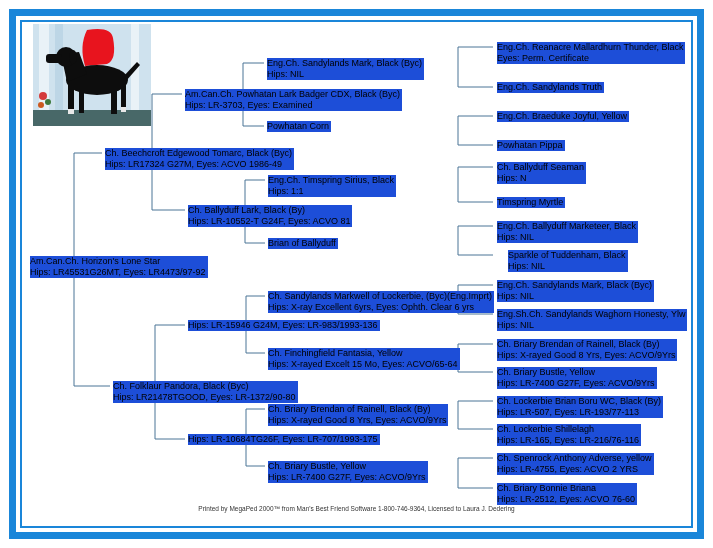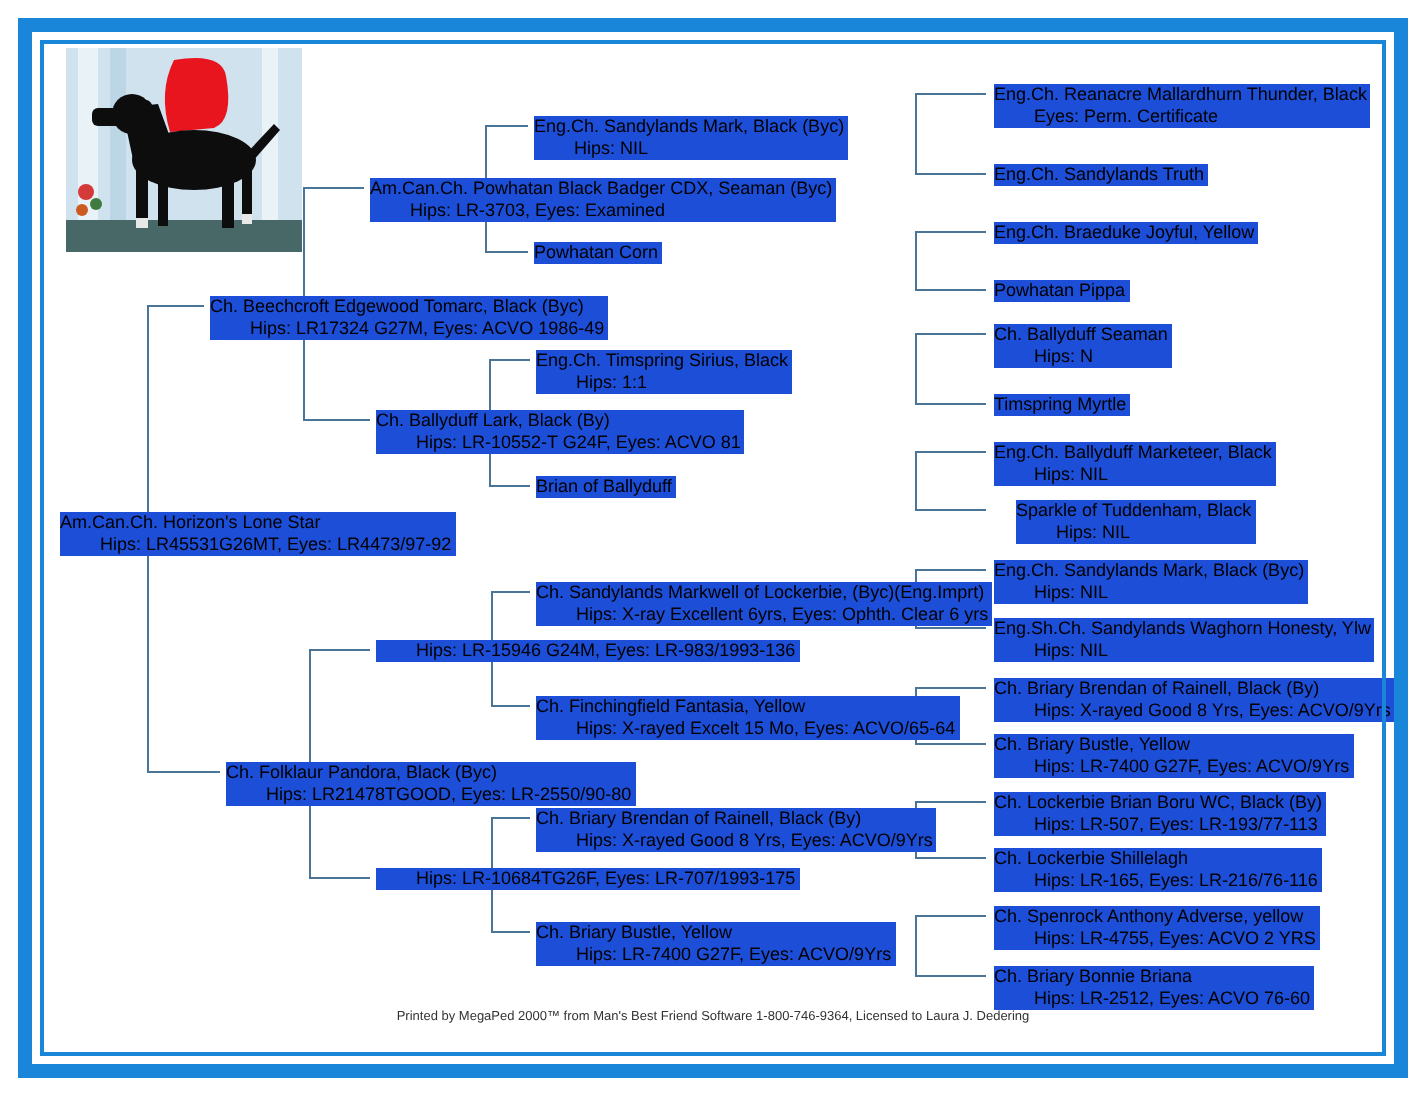--- a/index.html
+++ b/index.html
@@ -10,21 +10,21 @@
                border:7px solid #1a86d9;pointer-events:none;z-index:9;}
   .frame-inner{position:absolute;left:20px;top:20px;right:20px;bottom:20px;
                border:2px solid #1a86d9;pointer-events:none;z-index:9;}
   
   svg.lines{position:absolute;left:0;top:0;z-index:1;}
   svg.lines path{fill:none;stroke:#4a7596;stroke-width:1;}
   
   .node{position:absolute;z-index:2;background:#1d4ed8;white-space:nowrap;
         color:#000;padding:0 2px 0 0;}
   .node .nm{font-size:9px;line-height:11px;}
-  .node .inf{font-size:9px;line-height:11px;margin-left:20px;}
+  .node .inf{font-size:9px;line-height:11px;}
   
   .photo{position:absolute;left:33px;top:24px;width:118px;height:102px;z-index:2;}
   
   .footer{position:absolute;left:0;right:0;top:505px;text-align:center;
           font-size:6.5px;color:#333;z-index:2;}
 </style>
 </head>
 <body>
 
 <div class="page">
@@ -83,25 +83,25 @@
     <div class="nm">Am.Can.Ch. Horizon's Lone Star</div>
     <div class="inf">Hips: LR45531G26MT, Eyes: LR4473/97-92</div>
   </div>
 
   <div class="node" style="left:105px;top:148px">
     <div class="nm">Ch. Beechcroft Edgewood Tomarc,  Black (Byc)</div>
     <div class="inf">Hips: LR17324 G27M, Eyes: ACVO 1986-49</div>
   </div>
   <div class="node" style="left:113px;top:381px">
     <div class="nm">Ch. Folklaur Pandora,  Black (Byc)</div>
-    <div class="inf">Hips: LR21478TGOOD, Eyes: LR-2550/90-80</div>
+    <div class="inf">Hips: LR21478TGOOD, Eyes: LR-1372/90-80</div>
   </div>
 
   <div class="node" style="left:185px;top:89px">
-    <div class="nm">Am.Can.Ch. Powhatan Black Badger CDX,  Seaman (Byc)</div>
+    <div class="nm">Am.Can.Ch. Powhatan Lark Badger CDX,  Black (Byc)</div>
     <div class="inf">Hips: LR-3703, Eyes: Examined</div>
   </div>
   <div class="node" style="left:188px;top:205px">
     <div class="nm">Ch. Ballyduff Lark,  Black (By)</div>
     <div class="inf">Hips: LR-10552-T G24F, Eyes: ACVO 81</div>
   </div>
   <div class="node" style="left:188px;top:320px">
     <div class="inf">Hips: LR-15946 G24M, Eyes: LR-983/1993-136</div>
   </div>
   <div class="node" style="left:188px;top:434px">

